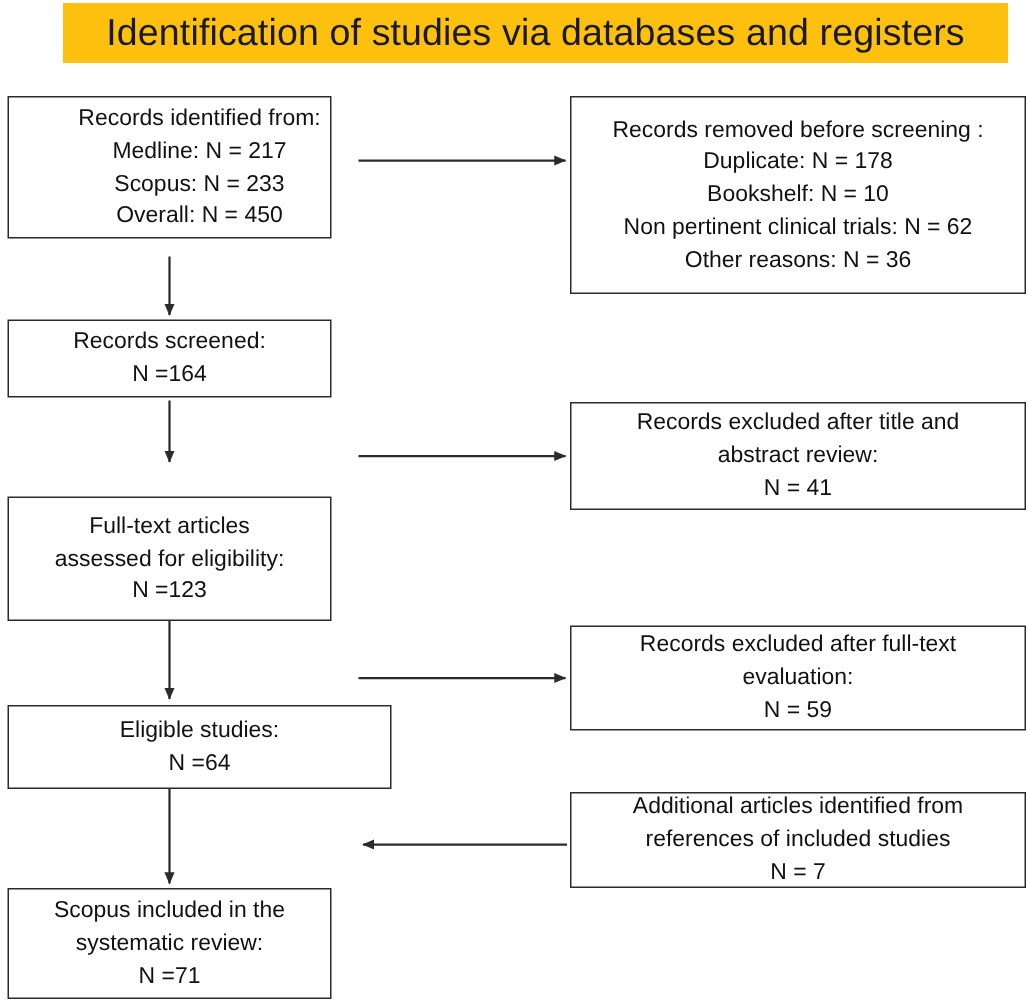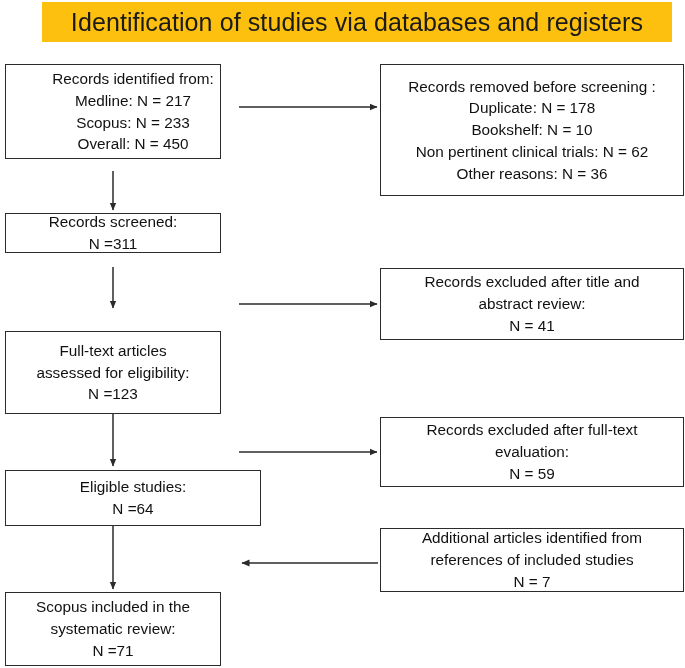--- a/index.html
+++ b/index.html
@@ -105,24 +105,24 @@
   <div class="node" style="left:380px; top:64px; width:304px; height:132px;">
     <div class="lines">
       <div>Records removed before screening :</div>
       <div>Duplicate: N = 178</div>
       <div>Bookshelf: N = 10</div>
       <div>Non pertinent clinical trials: N = 62</div>
       <div>Other reasons: N = 36</div>
     </div>
   </div>
 
-  <div class="node" style="left:5px; top:213px; width:216px; height:40px;">
+  <div class="node" style="left:5px; top:213px; width:216px; height:52px;">
     <div class="lines">
       <div>Records screened:</div>
-      <div>N =311</div>
+      <div>N =164</div>
     </div>
   </div>
 
   <div class="node" style="left:380px; top:268px; width:304px; height:72px;">
     <div class="lines">
       <div>Records excluded after title and</div>
       <div>abstract review:</div>
       <div>N = 41</div>
     </div>
   </div>

